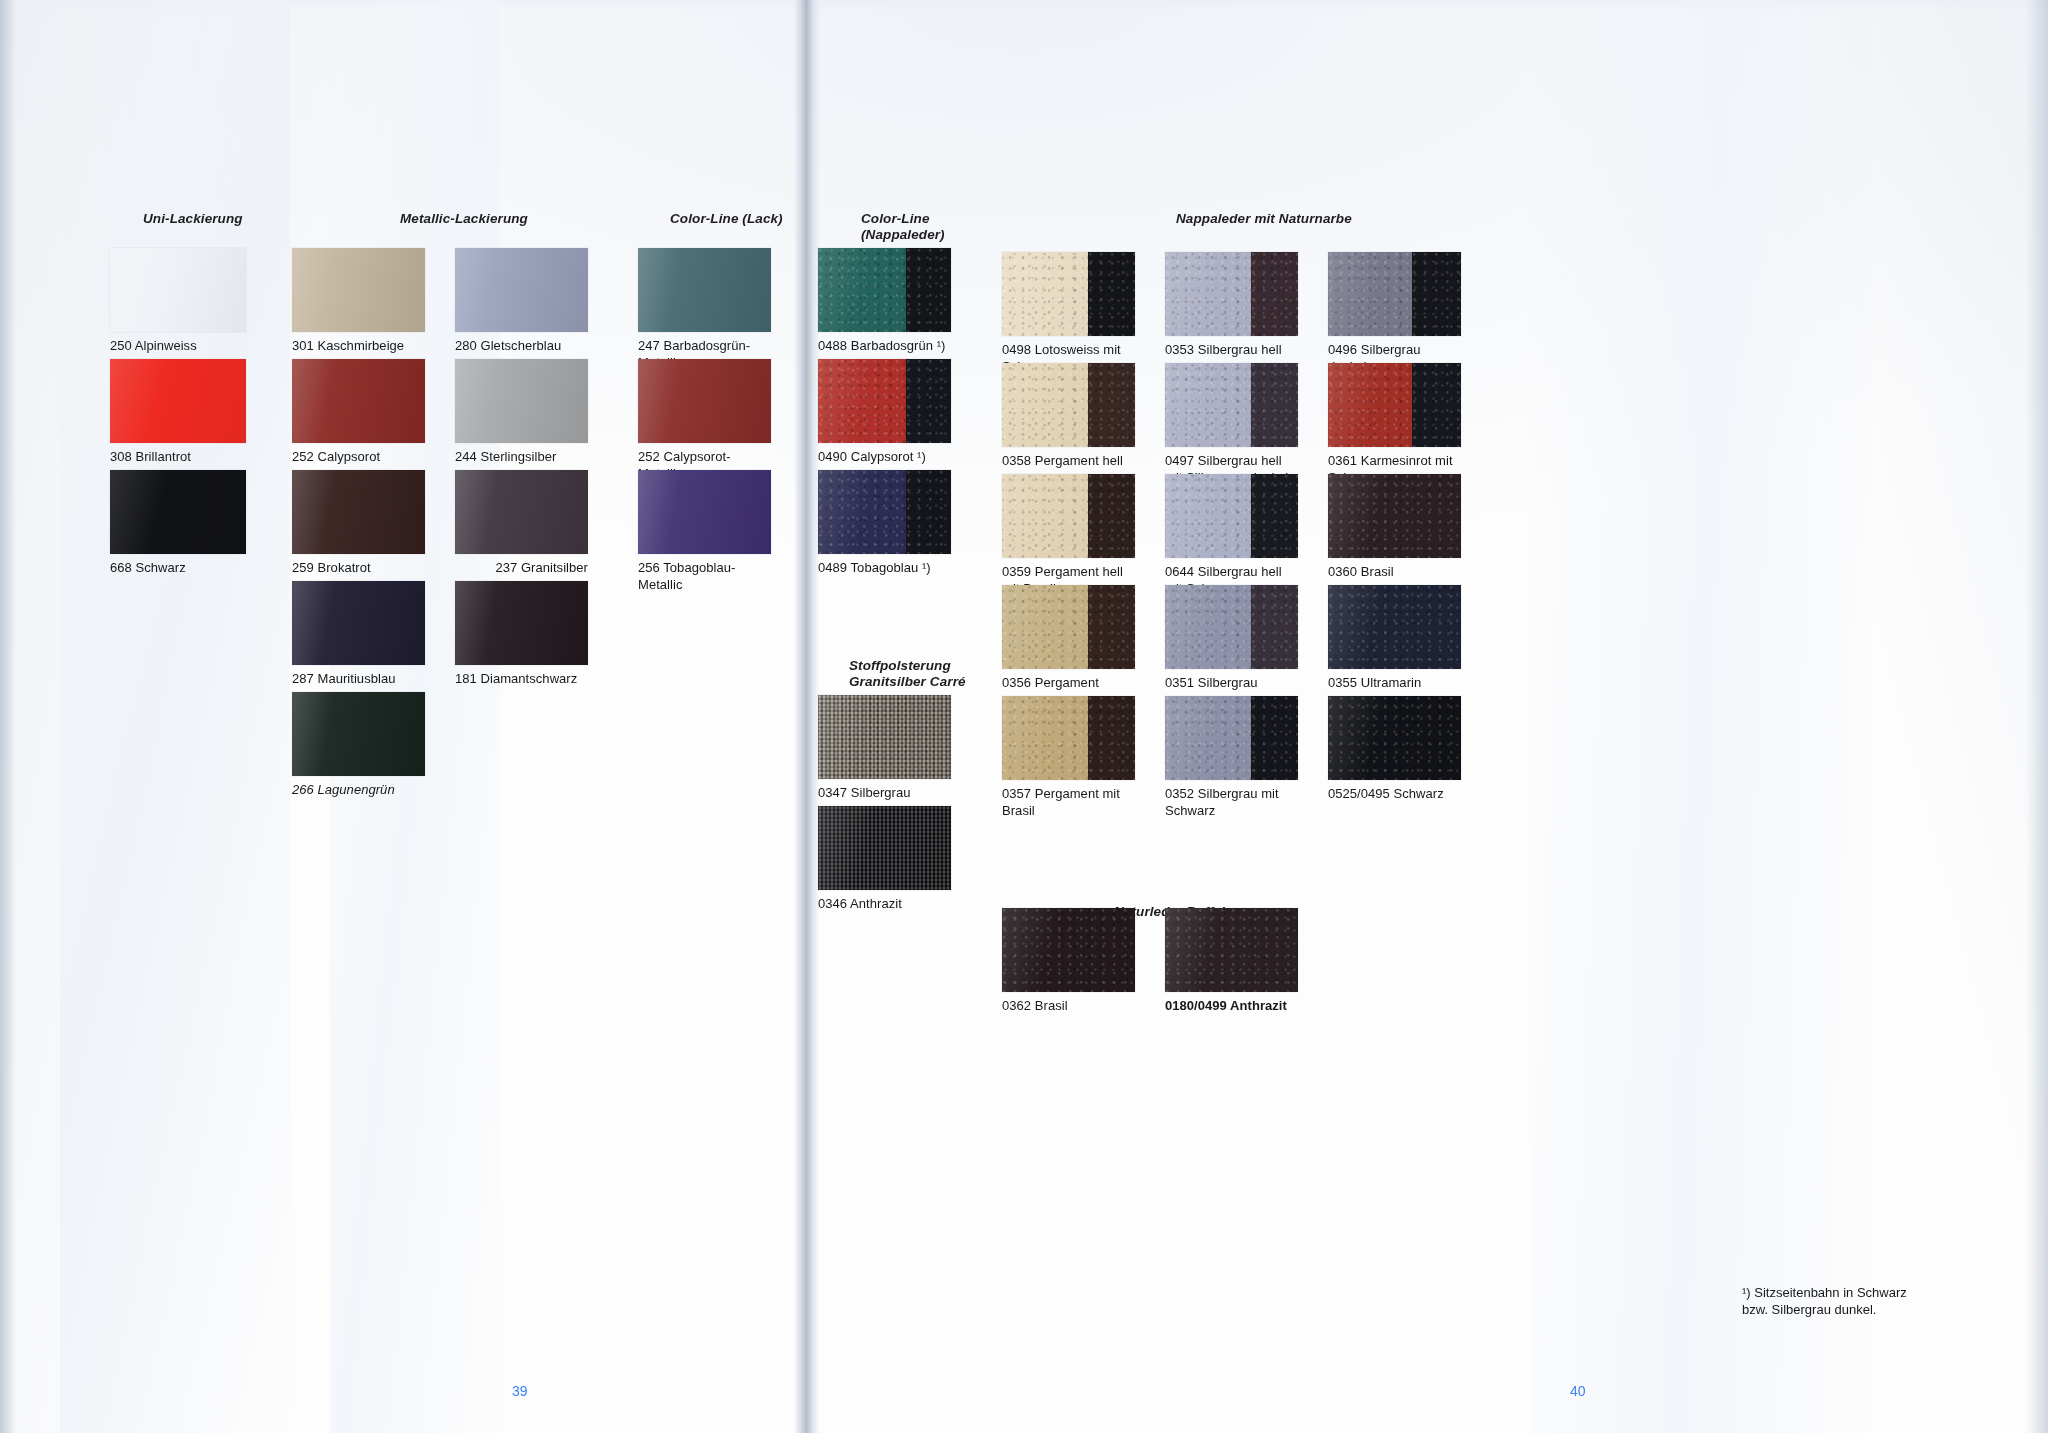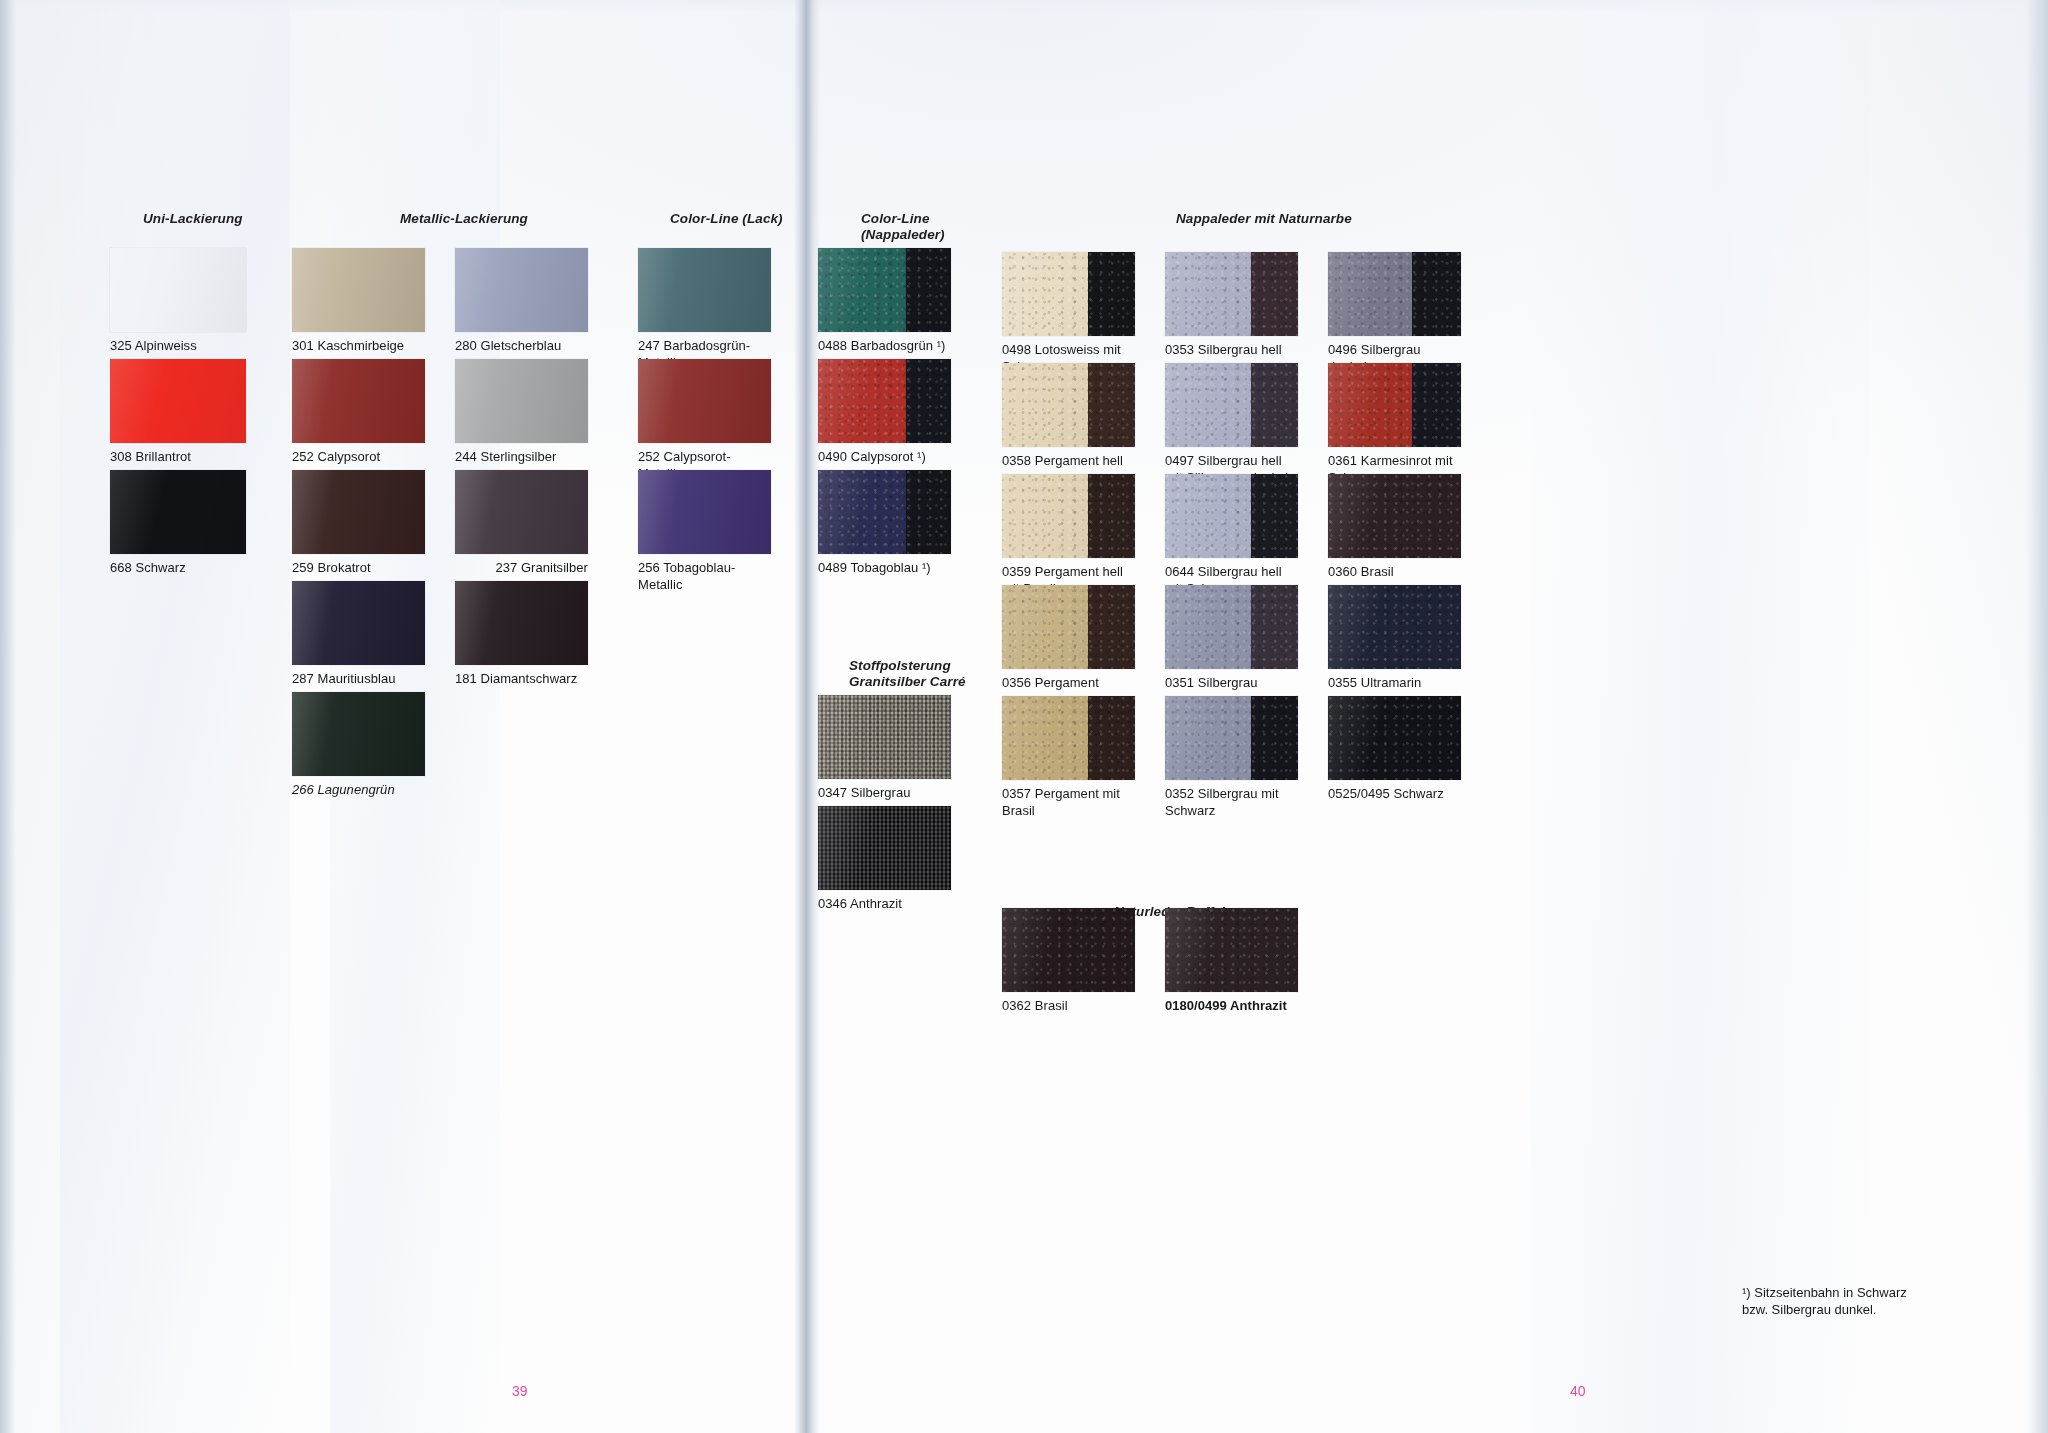--- a/index.html
+++ b/index.html
@@ -93,21 +93,21 @@
   }
   .cap{
     margin-top:6px;font-size:13px;color:#16181a;line-height:1.28;
     white-space:pre-line;letter-spacing:.05px;
   }
   .footnote{
     position:absolute;font-size:13px;color:#16181a;line-height:1.32;
     white-space:pre-line;
   }
   .pageno{
-    position:absolute;font-size:14px;color:#ec4899;
+    position:absolute;font-size:14px;color:#3b82f6;
   }
 </style>
 </head>
 <body>
 
 <div class="scan"></div>
 <div class="topband"></div>
 <div class="sheen-a"></div>
 <div class="sheen-b"></div>
 <div class="sheen-c"></div>
@@ -115,21 +115,21 @@
 <div class="edge-r"></div>
 <div class="gutter"></div>
 
 <div id="groups-root">
     <div class="grp-title" style="position: absolute; left: 143px; top: 211px;">Uni-Lackierung</div>
     <div class="sw-wrap" style="left: 110px; top: 248px; width: 136px;">
       <div class="sw " style="width: 136px; height: 84px;">
         <div class="pane" style="background: rgb(239, 243, 247); left: 0px; right: 0px;"></div>
         <div class="gl"></div>
       </div>
-      <div class="cap">325 Alpinweiss</div>
+      <div class="cap">250 Alpinweiss</div>
     </div>
     <div class="sw-wrap" style="left: 110px; top: 359px; width: 136px;">
       <div class="sw " style="width: 136px; height: 84px;">
         <div class="pane" style="background: rgb(238, 42, 34); left: 0px; right: 0px;"></div>
         <div class="gl"></div>
       </div>
       <div class="cap">308 Brillantrot</div>
     </div>
     <div class="sw-wrap" style="left: 110px; top: 470px; width: 136px;">
       <div class="sw " style="width: 136px; height: 84px;">

